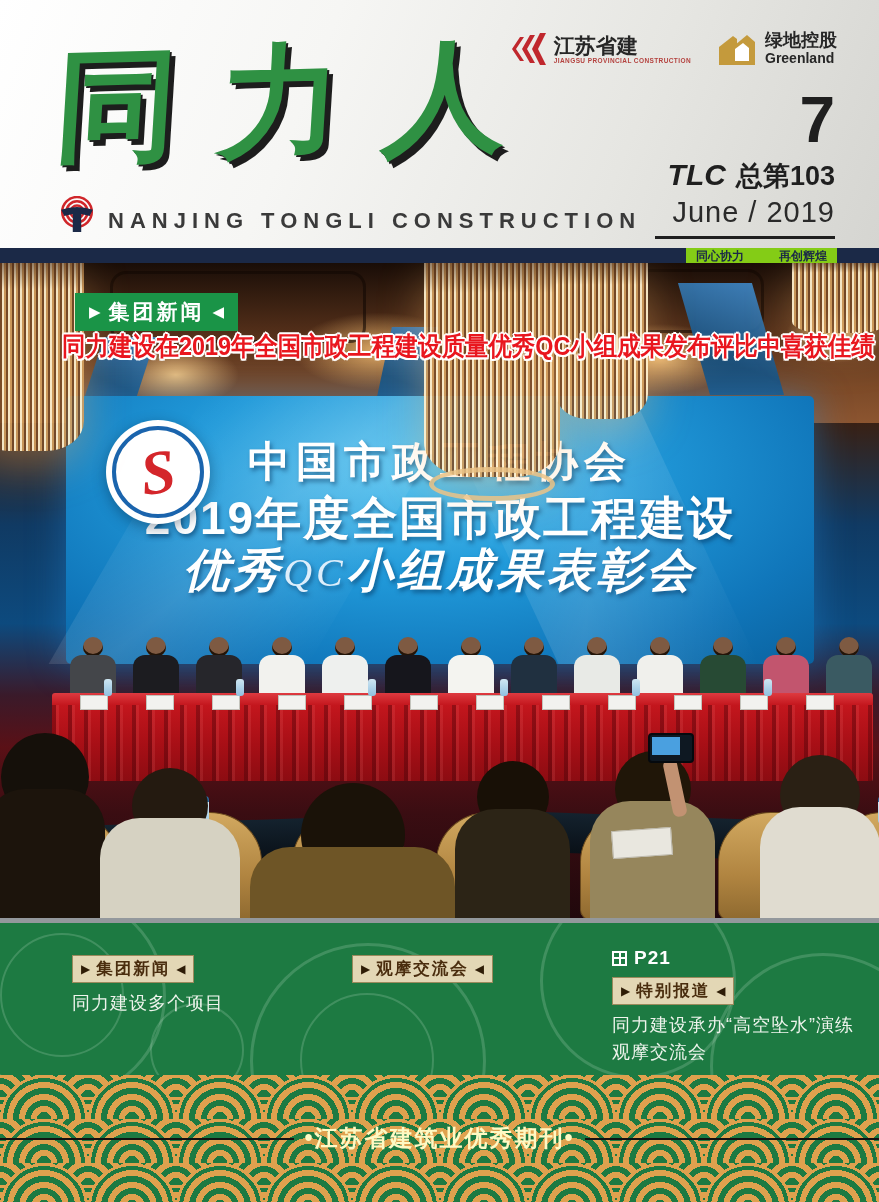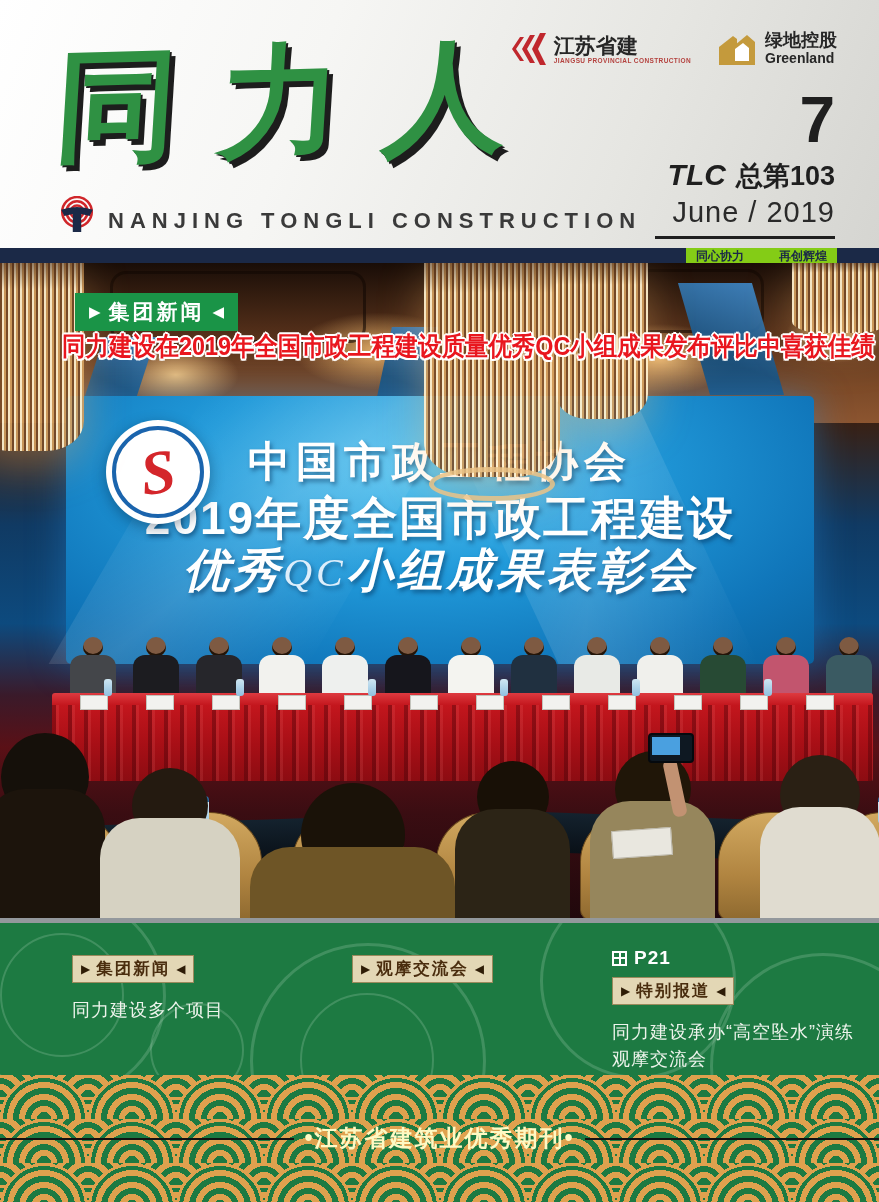--- a/index.html
+++ b/index.html
@@ -106,21 +106,21 @@
   .flor{position:absolute;border:3px solid rgba(190,224,200,.22);border-radius:50%;}
   .flor.in{border-width:2px;}
   .toc-col{position:absolute;top:24px;width:300px;z-index:5;}
   .toc-page{display:flex;align-items:center;gap:7px;color:#fff;font-size:19px;font-weight:900;letter-spacing:1px;}
   .grid-ico{width:15px;height:15px;border:2px solid #fff;box-sizing:border-box;position:relative;}
   .grid-ico::before{content:"";position:absolute;left:50%;top:0;bottom:0;width:2px;background:#fff;transform:translateX(-50%);}
   .grid-ico::after{content:"";position:absolute;top:50%;left:0;right:0;height:2px;background:#fff;transform:translateY(-50%);}
   .toc-tag{display:inline-flex;align-items:center;gap:6px;margin-top:8px;background:#e3d7b5;
     border:1px solid #9a8a5c;color:#4a2d0e;font-size:16.5px;font-weight:900;padding:2px 8px;letter-spacing:2px;}
   .toc-tag .arr{font-size:12px;letter-spacing:0;color:#2e1c06;}
-  .toc-lines{margin-top:14px;color:#eef4ec;font-size:18px;line-height:1.5;letter-spacing:1px;}
+  .toc-lines{margin-top:7px;color:#eef4ec;font-size:18px;line-height:1.5;letter-spacing:1px;}
 
   
   .waves{position:absolute;left:0;bottom:0;width:879px;height:127px;background-color:#1d7a42;
     background-image:
       radial-gradient(circle at 50% 100%,#1d7a42 0 7px,#dfa14e 7px 13px,#1d7a42 13px 19px,#dfa14e 19px 25px,#1d7a42 25px 31px,#dfa14e 31px 37px,#1d7a42 37px 41px,#dfa14e 41px 44px,rgba(0,0,0,0) 44px),
       radial-gradient(circle at 50% 100%,#1d7a42 0 7px,#dfa14e 7px 13px,#1d7a42 13px 19px,#dfa14e 19px 25px,#1d7a42 25px 31px,#dfa14e 31px 37px,#1d7a42 37px 41px,#dfa14e 41px 44px,rgba(0,0,0,0) 44px);
     background-size:88px 44px;background-position:0 0,44px 22px;}
   .footer-line{position:absolute;left:0;bottom:48px;width:879px;display:flex;align-items:center;z-index:6;}
   .footer-line .rule{flex:1;height:2px;background:#121212;}
   .footer-text{padding:0 10px;font-size:23px;font-weight:700;color:#fef9c3;letter-spacing:2px;}

